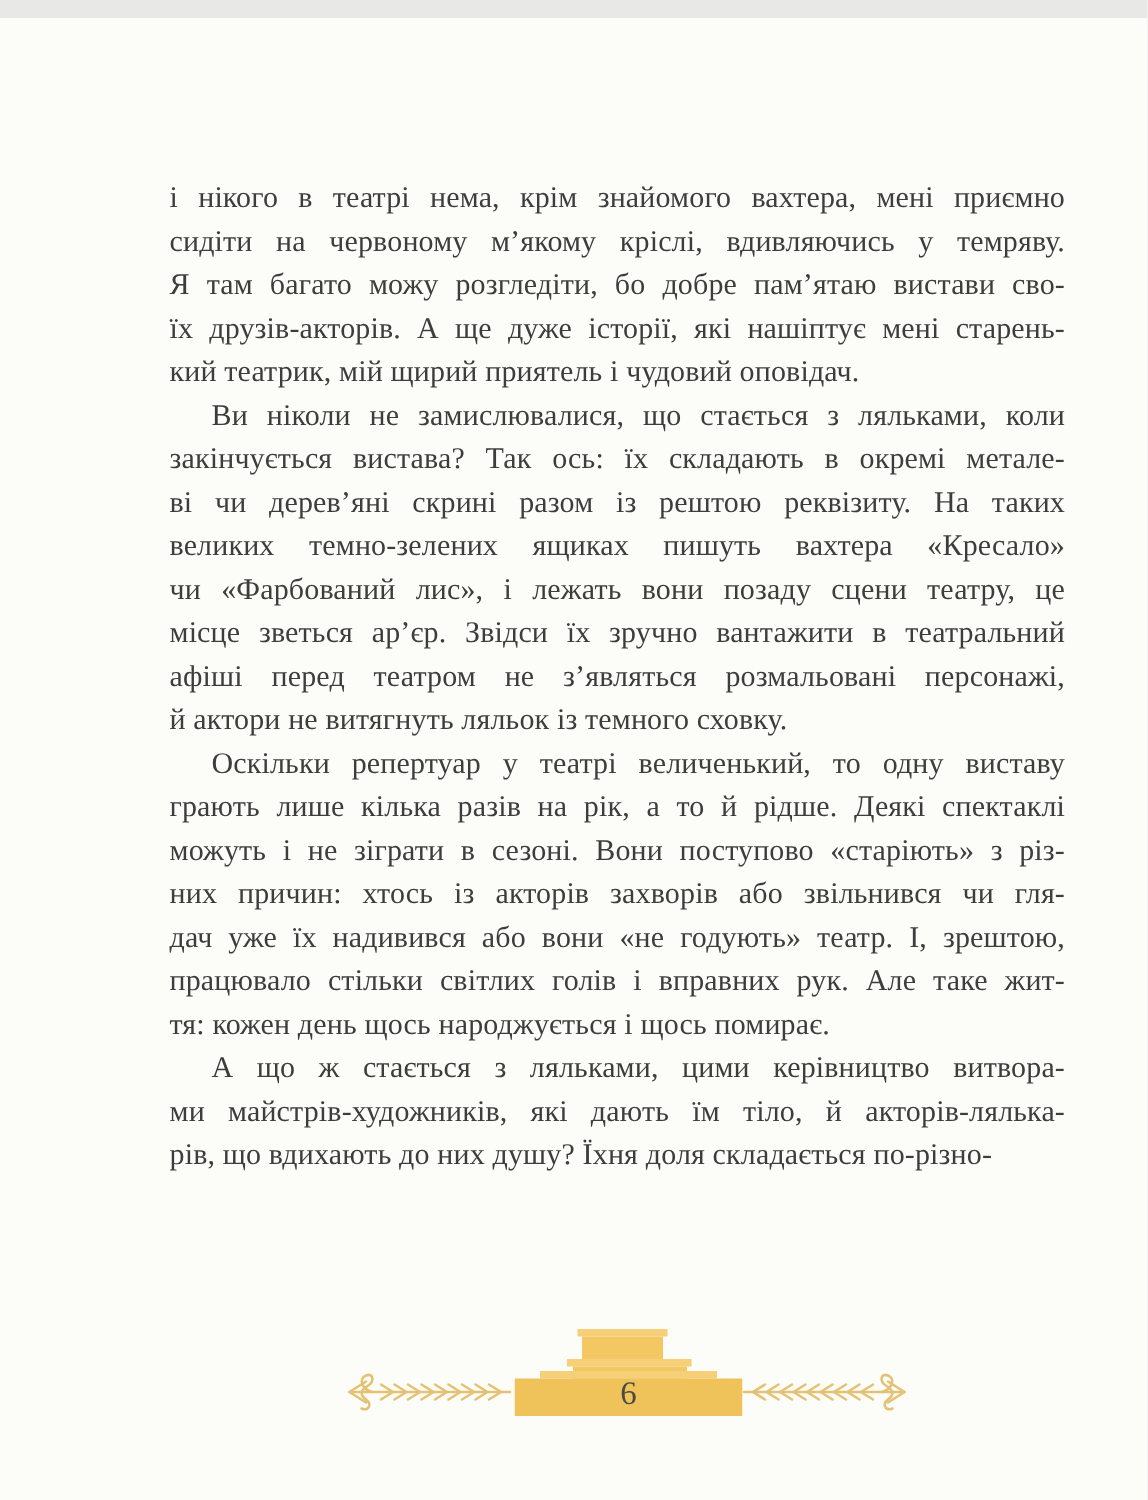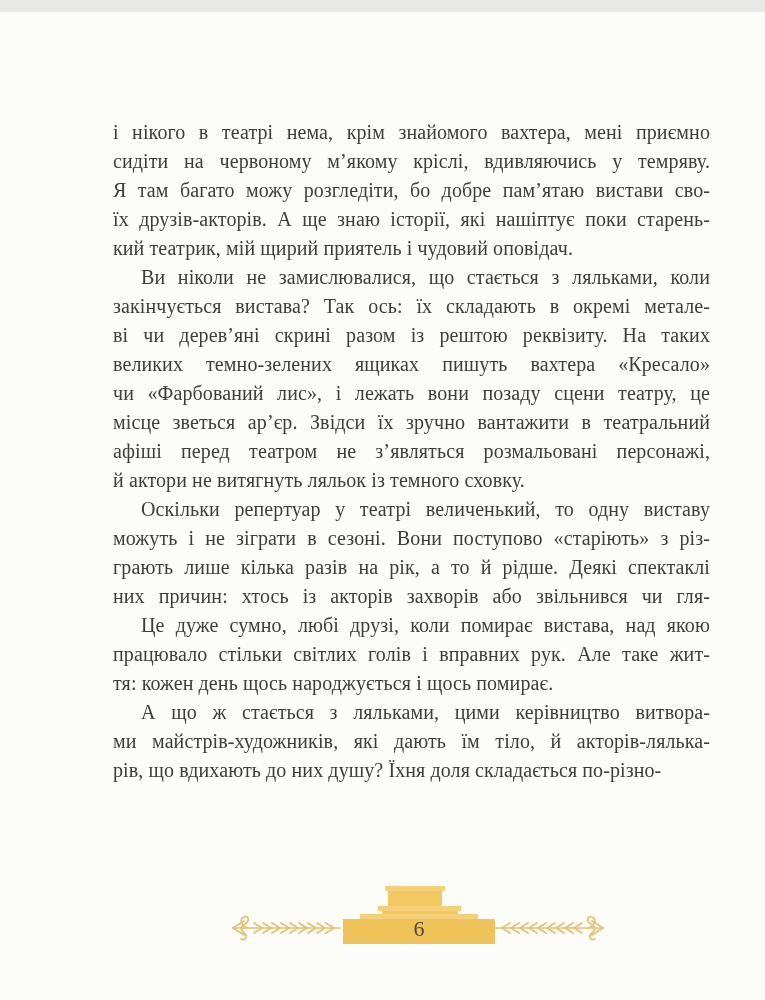--- a/index.html
+++ b/index.html
@@ -75,41 +75,41 @@
 </head>
 <body>
 
 <div class="page">
 
   <div class="text-column" id="text-column">
       <div class="para">
         <div class="line" style="white-space: nowrap; word-spacing: 0px;">і нікого в театрі нема, крім знайомого вахтера, мені приємно</div>
         <div class="line" style="white-space: nowrap; word-spacing: 0px;">сидіти на червоному м’якому кріслі, вдивляючись у темряву.</div>
         <div class="line" style="white-space: nowrap; word-spacing: 0px;">Я там багато можу розгледіти, бо добре пам’ятаю вистави сво-</div>
-        <div class="line" style="white-space: nowrap; word-spacing: 0px;">їх друзів-акторів. А ще знаю історії, які нашіптує поки старень-</div>
+        <div class="line" style="white-space: nowrap; word-spacing: 0px;">їх друзів-акторів. А ще дуже історії, які нашіптує мені старень-</div>
         <div class="line last">кий театрик, мій щирий приятель і чудовий оповідач.</div>
       </div>
       <div class="para">
         <div class="line indent" style="white-space: nowrap; word-spacing: 0px;">Ви ніколи не замислювалися, що стається з ляльками, коли</div>
         <div class="line" style="white-space: nowrap; word-spacing: 0px;">закінчується вистава? Так ось: їх складають в окремі метале-</div>
         <div class="line" style="white-space: nowrap; word-spacing: 0px;">ві чи дерев’яні скрині разом із рештою реквізиту. На таких</div>
         <div class="line" style="white-space: nowrap; word-spacing: 0px;">великих темно-зелених ящиках пишуть вахтера «Кресало»</div>
         <div class="line" style="white-space: nowrap; word-spacing: 0px;">чи «Фарбований лис», і лежать вони позаду сцени театру, це</div>
         <div class="line" style="white-space: nowrap; word-spacing: 0px;">місце зветься ар’єр. Звідси їх зручно вантажити в театральний</div>
         <div class="line" style="white-space: nowrap; word-spacing: 0px;">афіші перед театром не з’являться розмальовані персонажі,</div>
         <div class="line last">й актори не витягнуть ляльок із темного сховку.</div>
       </div>
       <div class="para">
         <div class="line indent" style="white-space: nowrap; word-spacing: 0px;">Оскільки репертуар у театрі величенький, то одну виставу</div>
+        <div class="line" style="white-space: nowrap; word-spacing: 0px;">грають лише кілька разів на рік, а то й рідше. Деякі спектаклі</div>
         <div class="line" style="white-space: nowrap; word-spacing: 0px;">можуть і не зіграти в сезоні. Вони поступово «старіють» з різ-</div>
-        <div class="line" style="white-space: nowrap; word-spacing: 0px;">грають лише кілька разів на рік, а то й рідше. Деякі спектаклі</div>
         <div class="line" style="white-space: nowrap; word-spacing: 0px;">них причин: хтось із акторів захворів або звільнився чи гля-</div>
+        <div class="line" style="white-space: nowrap; word-spacing: 0px;">дач уже їх надивився або вони «не годують» театр. І, зрештою,</div>
       </div>
       <div class="para">
-        <div class="line indent" style="white-space: nowrap; word-spacing: 0px;">Це дуже сумно, любі друзі, коли помирає вистава, над якою</div>
         <div class="line" style="white-space: nowrap; word-spacing: 0px;">працювало стільки світлих голів і вправних рук. Але таке жит-</div>
         <div class="line last">тя: кожен день щось народжується і щось помирає.</div>
       </div>
       <div class="para">
         <div class="line indent" style="white-space: nowrap; word-spacing: 0px;">А що ж стається з ляльками, цими керівництво витвора-</div>
         <div class="line" style="white-space: nowrap; word-spacing: 0px;">ми майстрів-художників, які дають їм тіло, й акторів-лялька-</div>
         <div class="line last">рів, що вдихають до них душу? Їхня доля складається по-різно-</div>
       </div>
     </div>
 

